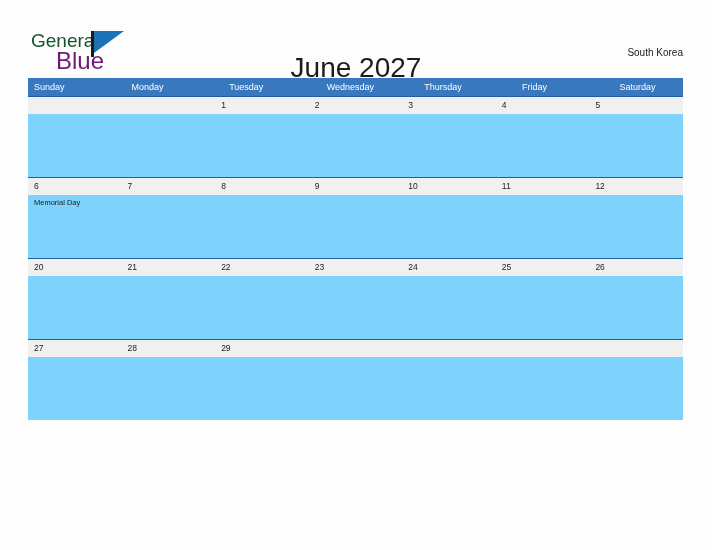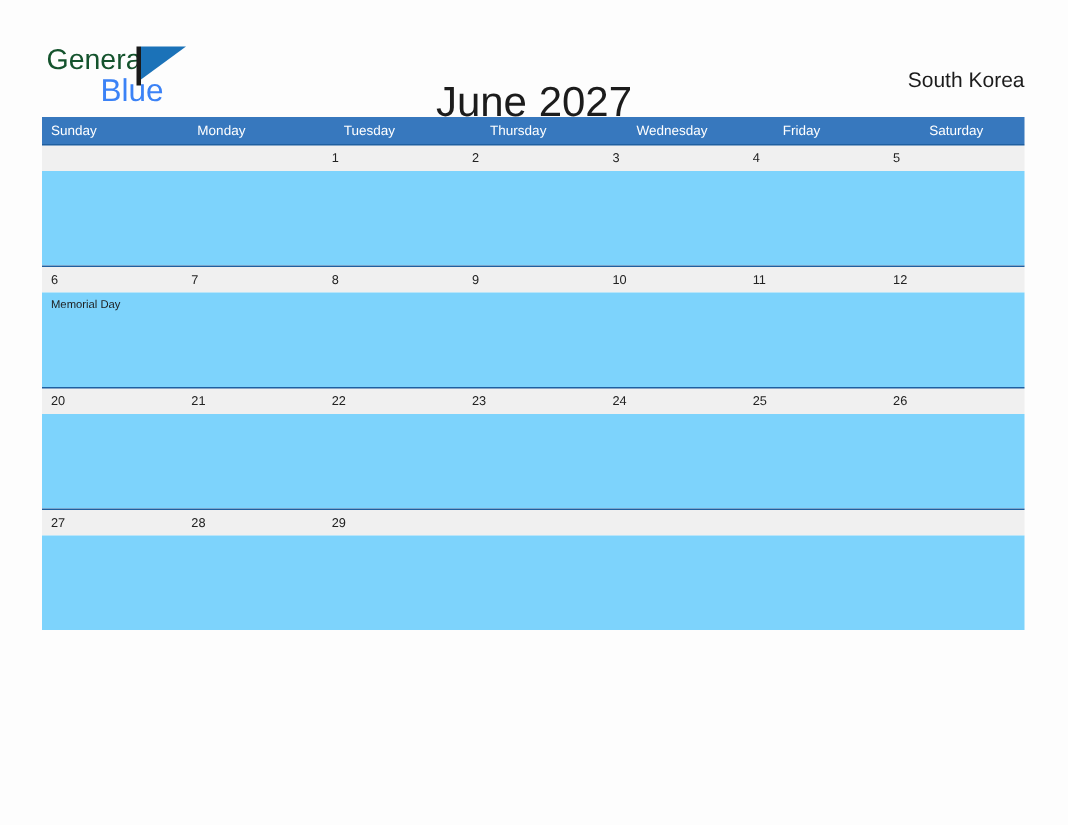--- a/index.html
+++ b/index.html
@@ -43,24 +43,23 @@
     top: 0;
     font-size: 19px;
     line-height: 22px;
     color: #14532d;
     letter-spacing: 0px;
   }
   .logo-blue {
     position: absolute;
     left: 25px;
     top: 20px;
-    font-size: 21px;
+    font-size: 24px;
     line-height: 22px;
-    color: #3b82f6;
-    margin-left: 11px;
+    color: #701a75;
   }
   .logo-flag {
     position: absolute;
     left: 60px;
     top: 1px;
     width: 33px;
     height: 26px;
   }
   .logo-flag .pole {
     position: absolute;
@@ -90,21 +89,21 @@
     line-height: 34px;
     color: #1c1c1c;
     font-weight: normal;
     text-decoration: underline;
   }
 
   .country {
     position: absolute;
     right: 29px;
     top: 44px;
-    font-size: 14px;
+    font-size: 10px;
     line-height: 18px;
     color: #1c1c1c;
     white-space: nowrap;
   }
 
   
   .calendar {
     position: absolute;
     left: 28px;
     top: 78px;
@@ -201,22 +200,22 @@
 
     <div class="country">South Korea</div>
 
   </div>
 
   <div class="calendar">
     <div class="weekday-row">
         <div class="weekday-cell">Sunday</div>
         <div class="weekday-cell">Monday</div>
         <div class="weekday-cell">Tuesday</div>
+        <div class="weekday-cell">Wednesday</div>
         <div class="weekday-cell">Thursday</div>
-        <div class="weekday-cell">Wednesday</div>
         <div class="weekday-cell">Friday</div>
         <div class="weekday-cell">Saturday</div>
       </div>
     <div id="weeks-container">
         <div class="week-row first">
           <div class="date-band">
             <div class="date-cell"></div>
             <div class="date-cell"></div>
             <div class="date-cell">1</div>
             <div class="date-cell">2</div>

